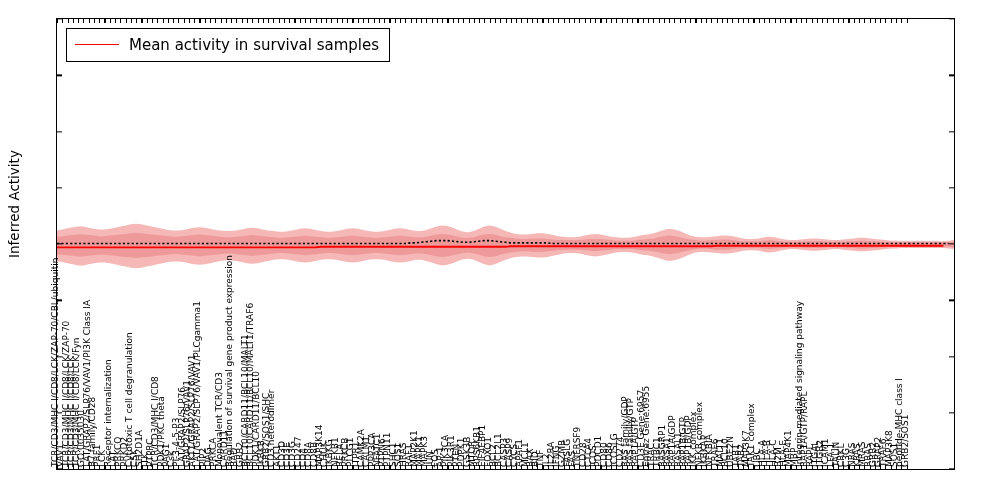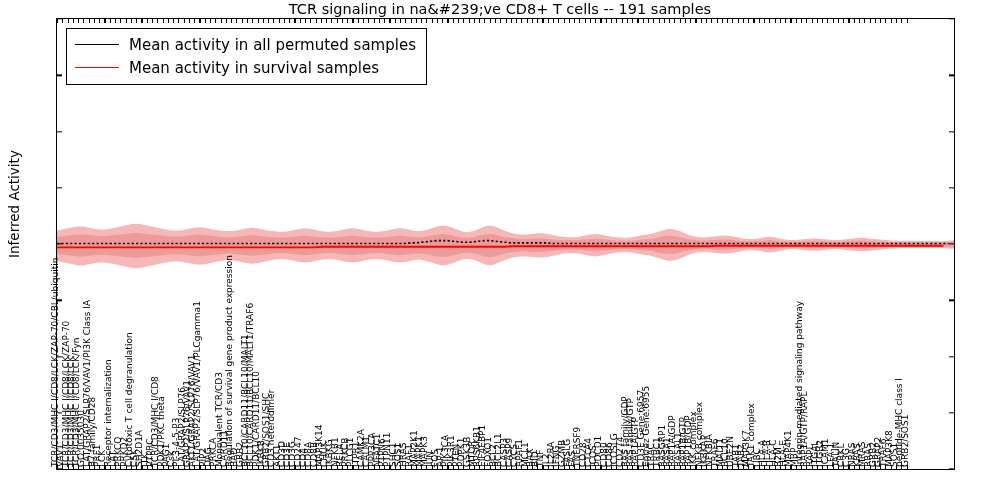--- a/index.html
+++ b/index.html
@@ -42,21 +42,20 @@
   .legrow{display:flex;align-items:center;height:23px;}
   .legline{width:44px;height:0;border-top:1.6px solid #000;margin-right:10px;}
   .legline.red{border-top-color:#ff0000;}
   .legtxt{font-size:15px;white-space:nowrap;}
 </style>
 </head>
 <body>
 
 <div id="root">
 
-  <div class="title">TCR signaling in na&amp;#239;ve CD8+ T cells -- 191 samples</div>
 
   <div class="axes">
     <div class="plot">
       <svg id="plotsvg" viewBox="0 0 899 452" preserveAspectRatio="none">
           <path d="M0.00 223.18 L5.29 223.18 L10.58 223.18 L15.86 223.18 L21.15 223.18 L26.44 223.18 L31.73 223.18 L37.02 223.18 L42.31 223.18 L47.59 223.18 L52.88 223.18 L58.17 223.18 L63.46 223.18 L68.75 223.18 L74.04 223.18 L79.32 223.18 L84.61 223.18 L89.90 223.18 L95.19 223.18 L100.48 223.18 L105.76 223.18 L111.05 223.18 L116.34 223.18 L121.63 223.18 L126.92 223.18 L132.21 223.18 L137.49 223.18 L142.78 223.18 L148.07 223.18 L153.36 223.18 L158.65 223.18 L163.94 223.18 L169.22 223.18 L174.51 223.18 L179.80 223.18 L185.09 223.18 L190.38 223.18 L195.66 223.18 L200.95 223.18 L206.24 223.18 L211.53 223.18 L216.82 223.18 L222.11 223.18 L227.39 223.18 L232.68 223.18 L237.97 223.18 L243.26 223.18 L248.55 223.18 L253.84 223.18 L259.12 223.18 L264.41 223.18 L269.70 223.18 L274.99 223.18 L280.28 223.18 L285.56 223.18 L290.85 223.18 L296.14 223.18 L301.43 223.18 L306.72 223.18 L312.01 223.18 L317.29 223.18 L322.58 223.18 L327.87 223.18 L333.16 223.18 L338.45 223.18 L343.74 223.18 L349.02 223.18 L354.31 222.61 L359.60 222.04 L364.89 221.48 L370.18 220.35 L375.46 219.22 L380.75 218.66 L386.04 218.66 L391.33 219.22 L396.62 219.78 L401.91 220.92 L407.19 221.48 L412.48 221.48 L417.77 220.92 L423.06 219.78 L428.35 218.66 L433.64 218.66 L438.92 219.22 L444.21 220.35 L449.50 221.48 L454.79 222.04 L460.08 222.04 L465.36 222.04 L470.65 222.04 L475.94 222.04 L481.23 222.04 L486.52 222.04 L491.81 222.04 L497.09 222.61 L502.38 222.61 L507.67 222.61 L512.96 222.61 L518.25 222.61 L523.54 222.61 L528.82 222.61 L534.11 222.61 L539.40 222.61 L544.69 222.61 L549.98 222.61 L555.26 222.61 L560.55 222.61 L565.84 222.61 L571.13 222.61 L576.42 222.61 L581.71 222.61 L586.99 222.61 L592.28 222.61 L597.57 222.61 L602.86 222.61 L608.15 222.61 L613.44 222.61 L618.72 222.61 L624.01 222.61 L629.30 222.61 L634.59 222.61 L639.88 222.61 L645.16 222.61 L650.45 222.61 L655.74 222.61 L661.03 222.61 L666.32 222.61 L671.61 222.61 L676.89 222.61 L682.18 222.61 L687.47 222.61 L692.76 222.61 L698.05 222.61 L703.34 222.61 L708.62 222.61 L713.91 222.61 L719.20 222.61 L724.49 222.61 L729.78 222.61 L735.06 222.61 L740.35 222.61 L745.64 222.61 L750.93 222.61 L756.22 222.61 L761.51 222.61 L766.79 222.61 L772.08 222.61 L777.37 222.61 L782.66 222.61 L787.95 222.61 L793.24 222.61 L798.52 222.61 L803.81 222.61 L809.10 222.61 L814.39 222.61 L819.68 222.61 L824.96 222.61 L830.25 222.61 L835.54 222.61 L840.83 222.61 L846.12 222.61 L851.41 222.61 L856.69 222.61 L861.98 222.61 L867.27 222.61 L872.56 222.61 L877.85 222.61 L883.14 222.61 L883.14 228.82 L877.85 228.82 L872.56 228.82 L867.27 228.82 L861.98 228.82 L856.69 228.82 L851.41 228.82 L846.12 228.82 L840.83 228.82 L835.54 228.82 L830.25 228.82 L824.96 228.82 L819.68 228.82 L814.39 228.82 L809.10 228.82 L803.81 228.82 L798.52 228.82 L793.24 228.82 L787.95 228.82 L782.66 228.82 L777.37 228.82 L772.08 228.82 L766.79 228.82 L761.51 228.82 L756.22 228.82 L750.93 228.82 L745.64 228.82 L740.35 228.82 L735.06 228.82 L729.78 228.82 L724.49 228.82 L719.20 228.82 L713.91 228.82 L708.62 228.82 L703.34 228.82 L698.05 228.82 L692.76 228.82 L687.47 228.82 L682.18 228.82 L676.89 228.82 L671.61 228.82 L666.32 228.82 L661.03 228.82 L655.74 228.82 L650.45 228.82 L645.16 228.82 L639.88 228.82 L634.59 228.82 L629.30 228.82 L624.01 228.82 L618.72 228.82 L613.44 228.82 L608.15 228.82 L602.86 228.82 L597.57 228.82 L592.28 228.82 L586.99 228.82 L581.71 228.82 L576.42 228.82 L571.13 228.82 L565.84 228.82 L560.55 228.82 L555.26 228.82 L549.98 228.82 L544.69 228.82 L539.40 228.82 L534.11 228.82 L528.82 228.82 L523.54 228.82 L518.25 228.82 L512.96 228.82 L507.67 228.82 L502.38 228.82 L497.09 228.82 L491.81 228.82 L486.52 228.82 L481.23 228.82 L475.94 228.82 L470.65 228.82 L465.36 228.82 L460.08 228.82 L454.79 228.82 L449.50 228.82 L444.21 229.39 L438.92 229.95 L433.64 230.52 L428.35 230.52 L423.06 229.95 L417.77 229.39 L412.48 228.82 L407.19 228.82 L401.91 229.39 L396.62 229.95 L391.33 230.52 L386.04 230.52 L380.75 230.52 L375.46 229.95 L370.18 229.39 L364.89 228.82 L359.60 228.82 L354.31 228.82 L349.02 228.82 L343.74 228.82 L338.45 228.82 L333.16 228.82 L327.87 228.82 L322.58 228.82 L317.29 228.82 L312.01 228.82 L306.72 228.82 L301.43 228.82 L296.14 228.82 L290.85 228.82 L285.56 228.82 L280.28 228.82 L274.99 228.82 L269.70 228.82 L264.41 228.82 L259.12 228.82 L253.84 228.82 L248.55 228.82 L243.26 228.82 L237.97 228.82 L232.68 228.82 L227.39 228.82 L222.11 228.82 L216.82 228.82 L211.53 228.82 L206.24 228.82 L200.95 228.82 L195.66 228.82 L190.38 228.82 L185.09 228.82 L179.80 228.82 L174.51 228.82 L169.22 228.82 L163.94 228.82 L158.65 228.82 L153.36 228.82 L148.07 228.82 L142.78 228.82 L137.49 228.82 L132.21 228.82 L126.92 228.82 L121.63 228.82 L116.34 228.82 L111.05 228.82 L105.76 228.82 L100.48 228.82 L95.19 228.82 L89.90 228.82 L84.61 228.82 L79.32 228.82 L74.04 228.82 L68.75 228.82 L63.46 228.82 L58.17 228.82 L52.88 228.82 L47.59 228.82 L42.31 228.82 L37.02 228.82 L31.73 228.82 L26.44 228.82 L21.15 228.82 L15.86 228.82 L10.58 228.82 L5.29 228.82 L0.00 228.82 Z" fill="#d8d8d8" stroke="none"></path>
           <path d="M0.00 212.44 L5.29 211.31 L10.58 210.18 L15.86 209.05 L21.15 208.49 L26.44 208.49 L31.73 209.62 L37.02 210.75 L42.31 211.31 L47.59 211.31 L52.88 210.75 L58.17 209.62 L63.46 208.49 L68.75 207.35 L74.04 206.23 L79.32 205.66 L84.61 206.23 L89.90 207.35 L95.19 208.49 L100.48 209.62 L105.76 210.75 L111.05 211.88 L116.34 212.44 L121.63 212.44 L126.92 211.88 L132.21 210.75 L137.49 209.62 L142.78 209.05 L148.07 209.62 L153.36 210.75 L158.65 211.88 L163.94 212.44 L169.22 213.00 L174.51 213.00 L179.80 212.44 L185.09 211.31 L190.38 210.18 L195.66 209.62 L200.95 210.18 L206.24 211.31 L211.53 212.44 L216.82 213.00 L222.11 213.57 L227.39 213.57 L232.68 213.00 L237.97 211.88 L243.26 210.75 L248.55 210.18 L253.84 210.75 L259.12 211.88 L264.41 213.00 L269.70 213.57 L274.99 213.57 L280.28 213.00 L285.56 211.88 L290.85 210.75 L296.14 210.18 L301.43 210.75 L306.72 211.88 L312.01 213.00 L317.29 213.57 L322.58 213.57 L327.87 213.00 L333.16 211.88 L338.45 210.75 L343.74 210.18 L349.02 210.75 L354.31 211.88 L359.60 213.00 L364.89 213.00 L370.18 211.88 L375.46 210.18 L380.75 208.49 L386.04 207.35 L391.33 207.92 L396.62 209.62 L401.91 211.88 L407.19 213.57 L412.48 214.13 L417.77 213.00 L423.06 210.75 L428.35 208.49 L433.64 207.35 L438.92 208.49 L444.21 210.75 L449.50 213.00 L454.79 214.70 L460.08 215.83 L465.36 216.40 L470.65 216.40 L475.94 215.83 L481.23 215.26 L486.52 215.26 L491.81 215.83 L497.09 216.96 L502.38 218.09 L507.67 218.66 L512.96 219.22 L518.25 219.22 L523.54 218.66 L528.82 217.52 L534.11 216.40 L539.40 215.83 L544.69 216.40 L549.98 217.52 L555.26 218.66 L560.55 219.22 L565.84 219.78 L571.13 219.78 L576.42 219.22 L581.71 218.09 L586.99 216.96 L592.28 216.40 L597.57 215.26 L602.86 213.57 L608.15 211.88 L613.44 210.75 L618.72 211.31 L624.01 213.00 L629.30 215.26 L634.59 217.52 L639.88 218.66 L645.16 219.22 L650.45 219.22 L655.74 218.66 L661.03 218.09 L666.32 217.52 L671.61 217.52 L676.89 218.09 L682.18 219.22 L687.47 220.35 L692.76 220.92 L698.05 220.92 L703.34 220.35 L708.62 219.22 L713.91 218.66 L719.20 219.22 L724.49 220.35 L729.78 221.48 L735.06 222.04 L740.35 222.04 L745.64 221.48 L750.93 220.92 L756.22 220.35 L761.51 220.35 L766.79 220.92 L772.08 221.48 L777.37 222.04 L782.66 222.04 L787.95 221.48 L793.24 220.92 L798.52 220.35 L803.81 219.78 L809.10 219.78 L814.39 220.35 L819.68 220.92 L824.96 221.48 L830.25 222.04 L835.54 222.61 L840.83 222.61 L846.12 223.18 L851.41 223.18 L856.69 223.18 L861.98 223.18 L867.27 223.18 L872.56 223.18 L877.85 223.18 L883.14 223.18 L888.42 223.18 L893.71 222.61 L899.00 222.04 L899.00 231.08 L893.71 230.52 L888.42 229.95 L883.14 229.95 L877.85 229.95 L872.56 229.95 L867.27 229.95 L861.98 229.95 L856.69 229.95 L851.41 229.95 L846.12 229.95 L840.83 230.52 L835.54 230.52 L830.25 231.08 L824.96 231.65 L819.68 232.22 L814.39 232.78 L809.10 233.34 L803.81 233.34 L798.52 232.78 L793.24 232.22 L787.95 231.65 L782.66 231.08 L777.37 231.08 L772.08 231.65 L766.79 232.22 L761.51 232.78 L756.22 232.78 L750.93 232.22 L745.64 231.65 L740.35 231.08 L735.06 231.08 L729.78 231.65 L724.49 232.78 L719.20 233.91 L713.91 234.47 L708.62 233.91 L703.34 232.78 L698.05 232.22 L692.76 232.22 L687.47 232.78 L682.18 233.91 L676.89 235.04 L671.61 235.60 L666.32 235.60 L661.03 235.04 L655.74 234.47 L650.45 233.91 L645.16 233.91 L639.88 234.47 L634.59 236.17 L629.30 238.43 L624.01 240.69 L618.72 242.38 L613.44 242.95 L608.15 241.82 L602.86 240.13 L597.57 238.43 L592.28 237.30 L586.99 236.73 L581.71 235.60 L576.42 234.47 L571.13 233.91 L565.84 233.91 L560.55 234.47 L555.26 235.60 L549.98 236.73 L544.69 237.87 L539.40 238.43 L534.11 237.87 L528.82 236.73 L523.54 235.60 L518.25 235.04 L512.96 235.04 L507.67 235.60 L502.38 236.73 L497.09 237.87 L491.81 239.00 L486.52 239.56 L481.23 239.56 L475.94 239.00 L470.65 238.43 L465.36 238.43 L460.08 239.00 L454.79 240.13 L449.50 241.82 L444.21 244.08 L438.92 246.34 L433.64 247.47 L428.35 246.34 L423.06 244.08 L417.77 241.82 L412.48 240.69 L407.19 241.25 L401.91 242.95 L396.62 245.21 L391.33 246.91 L386.04 247.47 L380.75 246.34 L375.46 244.65 L370.18 242.95 L364.89 241.82 L359.60 241.82 L354.31 242.95 L349.02 244.08 L343.74 244.65 L338.45 244.08 L333.16 242.95 L327.87 241.82 L322.58 241.25 L317.29 241.25 L312.01 241.82 L306.72 242.95 L301.43 244.08 L296.14 244.65 L290.85 244.08 L285.56 242.95 L280.28 241.82 L274.99 241.25 L269.70 241.25 L264.41 241.82 L259.12 242.95 L253.84 244.08 L248.55 244.65 L243.26 244.08 L237.97 242.95 L232.68 241.82 L227.39 241.25 L222.11 241.25 L216.82 241.82 L211.53 242.95 L206.24 244.08 L200.95 245.21 L195.66 245.78 L190.38 245.21 L185.09 244.08 L179.80 242.95 L174.51 242.38 L169.22 242.38 L163.94 242.95 L158.65 244.08 L153.36 245.21 L148.07 246.34 L142.78 246.91 L137.49 246.34 L132.21 245.21 L126.92 244.08 L121.63 243.52 L116.34 243.52 L111.05 244.08 L105.76 245.21 L100.48 246.34 L95.19 247.47 L89.90 248.60 L84.61 249.73 L79.32 250.30 L74.04 249.73 L68.75 248.60 L63.46 247.47 L58.17 246.34 L52.88 245.21 L47.59 244.65 L42.31 244.65 L37.02 245.21 L31.73 246.34 L26.44 247.47 L21.15 247.47 L15.86 246.34 L10.58 245.21 L5.29 244.08 L0.00 242.95 Z" fill="#f6b7b7" stroke="none"></path>
           <path d="M0.00 218.66 L5.29 218.09 L10.58 217.52 L15.86 216.96 L21.15 216.40 L26.44 216.40 L31.73 216.96 L37.02 217.52 L42.31 218.09 L47.59 218.09 L52.88 217.52 L58.17 216.96 L63.46 216.40 L68.75 215.83 L74.04 215.26 L79.32 214.70 L84.61 215.26 L89.90 215.83 L95.19 216.40 L100.48 216.96 L105.76 217.52 L111.05 218.09 L116.34 218.66 L121.63 218.66 L126.92 218.09 L132.21 217.52 L137.49 216.96 L142.78 216.40 L148.07 216.96 L153.36 217.52 L158.65 218.09 L163.94 218.66 L169.22 219.22 L174.51 219.22 L179.80 218.66 L185.09 218.09 L190.38 217.52 L195.66 216.96 L200.95 217.52 L206.24 218.09 L211.53 218.66 L216.82 219.22 L222.11 219.78 L227.39 219.78 L232.68 219.22 L237.97 218.66 L243.26 218.09 L248.55 217.52 L253.84 218.09 L259.12 218.66 L264.41 219.22 L269.70 219.78 L274.99 219.78 L280.28 219.22 L285.56 218.66 L290.85 218.09 L296.14 217.52 L301.43 218.09 L306.72 218.66 L312.01 219.22 L317.29 219.78 L322.58 219.78 L327.87 219.22 L333.16 218.66 L338.45 218.09 L343.74 217.52 L349.02 218.09 L354.31 218.66 L359.60 219.22 L364.89 219.22 L370.18 218.66 L375.46 217.52 L380.75 216.40 L386.04 215.83 L391.33 216.40 L396.62 217.52 L401.91 218.66 L407.19 219.78 L412.48 219.78 L417.77 219.22 L423.06 217.52 L428.35 216.40 L433.64 215.83 L438.92 216.40 L444.21 218.09 L449.50 219.22 L454.79 219.78 L460.08 220.35 L465.36 220.92 L470.65 220.92 L475.94 220.35 L481.23 220.35 L486.52 220.35 L491.81 220.92 L497.09 221.48 L502.38 222.04 L507.67 222.04 L512.96 222.04 L518.25 222.04 L523.54 222.04 L528.82 221.48 L534.11 220.92 L539.40 220.92 L544.69 220.92 L549.98 221.48 L555.26 222.04 L560.55 222.61 L565.84 222.61 L571.13 222.61 L576.42 222.61 L581.71 222.04 L586.99 221.48 L592.28 220.92 L597.57 220.35 L602.86 219.22 L608.15 218.09 L613.44 217.52 L618.72 218.09 L624.01 219.22 L629.30 220.35 L634.59 221.48 L639.88 222.04 L645.16 222.61 L650.45 222.61 L655.74 222.04 L661.03 222.04 L666.32 221.48 L671.61 221.48 L676.89 222.04 L682.18 222.61 L687.47 223.18 L692.76 223.18 L698.05 223.18 L703.34 223.18 L708.62 222.61 L713.91 222.04 L719.20 222.61 L724.49 223.18 L729.78 223.74 L735.06 223.74 L740.35 223.74 L745.64 223.74 L750.93 223.18 L756.22 223.18 L761.51 223.18 L766.79 223.18 L772.08 223.74 L777.37 223.74 L782.66 223.74 L787.95 223.74 L793.24 223.18 L798.52 223.18 L803.81 222.61 L809.10 222.61 L814.39 223.18 L819.68 223.18 L824.96 223.74 L830.25 223.74 L835.54 224.30 L840.83 224.30 L846.12 224.30 L851.41 224.30 L856.69 224.30 L861.98 224.30 L867.27 224.30 L872.56 224.30 L877.85 224.30 L883.14 224.30 L888.42 224.30 L893.71 224.30 L899.00 223.74 L899.00 229.39 L893.71 228.82 L888.42 228.82 L883.14 228.82 L877.85 228.82 L872.56 228.82 L867.27 228.82 L861.98 228.82 L856.69 228.82 L851.41 228.82 L846.12 228.82 L840.83 228.82 L835.54 228.82 L830.25 229.39 L824.96 229.39 L819.68 229.95 L814.39 229.95 L809.10 230.52 L803.81 230.52 L798.52 229.95 L793.24 229.95 L787.95 229.39 L782.66 229.39 L777.37 229.39 L772.08 229.39 L766.79 229.95 L761.51 229.95 L756.22 229.95 L750.93 229.95 L745.64 229.39 L740.35 229.39 L735.06 229.39 L729.78 229.39 L724.49 229.95 L719.20 230.52 L713.91 231.08 L708.62 230.52 L703.34 229.95 L698.05 229.95 L692.76 229.95 L687.47 229.95 L682.18 230.52 L676.89 231.08 L671.61 231.65 L666.32 231.65 L661.03 231.65 L655.74 231.08 L650.45 230.52 L645.16 230.52 L639.88 231.08 L634.59 232.22 L629.30 233.34 L624.01 234.47 L618.72 235.60 L613.44 236.17 L608.15 235.60 L602.86 234.47 L597.57 233.34 L592.28 232.78 L586.99 232.22 L581.71 231.65 L576.42 231.08 L571.13 231.08 L565.84 231.08 L560.55 231.08 L555.26 231.65 L549.98 232.22 L544.69 232.78 L539.40 233.34 L534.11 232.78 L528.82 232.22 L523.54 231.65 L518.25 231.65 L512.96 231.65 L507.67 231.65 L502.38 232.22 L497.09 232.78 L491.81 233.34 L486.52 233.91 L481.23 233.91 L475.94 233.91 L470.65 233.34 L465.36 233.34 L460.08 233.91 L454.79 234.47 L449.50 235.60 L444.21 236.73 L438.92 238.43 L433.64 239.00 L428.35 238.43 L423.06 236.73 L417.77 235.60 L412.48 234.47 L407.19 235.04 L401.91 236.17 L396.62 237.30 L391.33 238.43 L386.04 239.00 L380.75 238.43 L375.46 237.30 L370.18 236.17 L364.89 235.60 L359.60 235.60 L354.31 236.17 L349.02 236.73 L343.74 237.30 L338.45 236.73 L333.16 236.17 L327.87 235.60 L322.58 235.04 L317.29 235.04 L312.01 235.60 L306.72 236.17 L301.43 236.73 L296.14 237.30 L290.85 236.73 L285.56 236.17 L280.28 235.60 L274.99 235.04 L269.70 235.04 L264.41 235.60 L259.12 236.17 L253.84 236.73 L248.55 237.30 L243.26 236.73 L237.97 236.17 L232.68 235.60 L227.39 235.04 L222.11 235.04 L216.82 235.60 L211.53 236.17 L206.24 236.73 L200.95 237.30 L195.66 237.87 L190.38 237.30 L185.09 236.73 L179.80 236.17 L174.51 235.60 L169.22 235.60 L163.94 236.17 L158.65 236.73 L153.36 237.30 L148.07 237.87 L142.78 238.43 L137.49 237.87 L132.21 237.30 L126.92 236.73 L121.63 236.17 L116.34 236.17 L111.05 236.73 L105.76 237.30 L100.48 237.87 L95.19 238.43 L89.90 239.00 L84.61 239.56 L79.32 240.13 L74.04 239.56 L68.75 239.00 L63.46 238.43 L58.17 237.87 L52.88 237.30 L47.59 236.73 L42.31 236.73 L37.02 237.30 L31.73 237.87 L26.44 238.43 L21.15 238.43 L15.86 237.87 L10.58 237.30 L5.29 236.73 L0.00 236.17 Z" fill="#ef9a9a" stroke="none"></path>
           <path d="M0.00 225.44 L5.29 225.44 L10.58 225.44 L15.86 225.44 L21.15 225.44 L26.44 225.44 L31.73 225.44 L37.02 225.44 L42.31 225.44 L47.59 225.44 L52.88 225.44 L58.17 225.44 L63.46 225.44 L68.75 225.44 L74.04 225.44 L79.32 225.44 L84.61 225.44 L89.90 225.44 L95.19 225.44 L100.48 225.44 L105.76 225.44 L111.05 225.44 L116.34 225.44 L121.63 225.44 L126.92 225.44 L132.21 225.44 L137.49 225.44 L142.78 225.44 L148.07 225.44 L153.36 225.44 L158.65 225.44 L163.94 225.44 L169.22 225.44 L174.51 225.44 L179.80 225.44 L185.09 225.44 L190.38 225.44 L195.66 225.44 L200.95 225.44 L206.24 225.44 L211.53 225.44 L216.82 225.44 L222.11 225.44 L227.39 225.44 L232.68 225.44 L237.97 225.44 L243.26 225.44 L248.55 225.44 L253.84 225.44 L259.12 225.44 L264.41 225.44 L269.70 225.44 L274.99 225.44 L280.28 225.44 L285.56 225.44 L290.85 225.44 L296.14 225.44 L301.43 225.44 L306.72 225.44 L312.01 225.44 L317.29 225.44 L322.58 225.44 L327.87 225.44 L333.16 225.44 L338.45 225.44 L343.74 225.44 L349.02 225.44 L354.31 224.87 L359.60 224.87 L364.89 224.30 L370.18 223.74 L375.46 223.18 L380.75 222.61 L386.04 222.61 L391.33 222.61 L396.62 223.18 L401.91 223.74 L407.19 224.30 L412.48 224.30 L417.77 223.74 L423.06 223.18 L428.35 222.61 L433.64 222.61 L438.92 223.18 L444.21 223.74 L449.50 224.30 L454.79 224.87 L460.08 224.87 L465.36 224.87 L470.65 224.87 L475.94 224.87 L481.23 224.87 L486.52 224.87 L491.81 224.87 L497.09 225.44 L502.38 225.44 L507.67 225.44 L512.96 225.44 L518.25 225.44 L523.54 225.44 L528.82 225.44 L534.11 225.44 L539.40 225.44 L544.69 225.44 L549.98 225.44 L555.26 225.44 L560.55 225.44 L565.84 225.44 L571.13 225.44 L576.42 225.44 L581.71 225.44 L586.99 225.44 L592.28 225.44 L597.57 225.44 L602.86 225.44 L608.15 225.44 L613.44 225.44 L618.72 225.44 L624.01 225.44 L629.30 225.44 L634.59 225.44 L639.88 225.44 L645.16 225.44 L650.45 225.44 L655.74 225.44 L661.03 225.44 L666.32 225.44 L671.61 225.44 L676.89 225.44 L682.18 225.44 L687.47 225.44 L692.76 225.44 L698.05 225.44 L703.34 225.44 L708.62 225.44 L713.91 225.44 L719.20 225.44 L724.49 225.44 L729.78 225.44 L735.06 225.44 L740.35 225.44 L745.64 225.44 L750.93 225.44 L756.22 225.44 L761.51 225.44 L766.79 225.44 L772.08 225.44 L777.37 225.44 L782.66 225.44 L787.95 225.44 L793.24 225.44 L798.52 225.44 L803.81 225.44 L809.10 225.44 L814.39 225.44 L819.68 225.44 L824.96 225.44 L830.25 225.44 L835.54 225.44 L840.83 225.44 L846.12 225.44 L851.41 225.44 L856.69 225.44 L861.98 225.44 L867.27 225.44 L872.56 225.44 L877.85 225.44 L883.14 225.44 L888.42 225.44 L893.71 225.44 " fill="none" stroke="#000000" stroke-width="1.6" stroke-dasharray="2.2 2.2"></path>
           <path d="M0.00 229.39 L5.29 229.39 L10.58 229.39 L15.86 229.39 L21.15 229.39 L26.44 229.39 L31.73 229.39 L37.02 229.39 L42.31 229.39 L47.59 229.39 L52.88 229.39 L58.17 229.39 L63.46 229.39 L68.75 229.39 L74.04 229.39 L79.32 229.39 L84.61 229.39 L89.90 229.39 L95.19 229.39 L100.48 229.39 L105.76 229.39 L111.05 229.39 L116.34 229.39 L121.63 229.39 L126.92 229.39 L132.21 229.39 L137.49 229.39 L142.78 229.39 L148.07 229.39 L153.36 229.39 L158.65 229.39 L163.94 229.39 L169.22 229.39 L174.51 229.39 L179.80 229.39 L185.09 229.39 L190.38 229.39 L195.66 229.39 L200.95 229.39 L206.24 229.39 L211.53 229.39 L216.82 229.39 L222.11 229.39 L227.39 229.39 L232.68 229.39 L237.97 229.39 L243.26 229.39 L248.55 229.39 L253.84 229.39 L259.12 229.39 L264.41 228.82 L269.70 228.82 L274.99 228.82 L280.28 228.82 L285.56 228.82 L290.85 228.82 L296.14 228.82 L301.43 228.82 L306.72 228.82 L312.01 228.82 L317.29 228.82 L322.58 228.82 L327.87 228.82 L333.16 228.82 L338.45 228.82 L343.74 228.82 L349.02 228.82 L354.31 228.82 L359.60 228.82 L364.89 228.82 L370.18 228.82 L375.46 228.82 L380.75 228.82 L386.04 228.82 L391.33 228.82 L396.62 228.82 L401.91 228.82 L407.19 228.82 L412.48 228.82 L417.77 228.82 L423.06 228.82 L428.35 228.82 L433.64 228.82 L438.92 228.82 L444.21 228.82 L449.50 228.82 L454.79 228.26 L460.08 228.26 L465.36 228.26 L470.65 228.26 L475.94 228.26 L481.23 228.26 L486.52 228.26 L491.81 228.26 L497.09 228.26 L502.38 228.26 L507.67 228.26 L512.96 228.26 L518.25 228.26 L523.54 228.26 L528.82 228.26 L534.11 228.26 L539.40 228.26 L544.69 228.26 L549.98 228.26 L555.26 228.26 L560.55 228.26 L565.84 228.26 L571.13 228.26 L576.42 228.26 L581.71 228.26 L586.99 228.26 L592.28 228.26 L597.57 228.26 L602.86 228.26 L608.15 228.26 L613.44 228.26 L618.72 228.26 L624.01 228.26 L629.30 228.26 L634.59 228.26 L639.88 228.26 L645.16 228.26 L650.45 228.26 L655.74 228.26 L661.03 227.69 L666.32 227.69 L671.61 227.69 L676.89 227.69 L682.18 227.69 L687.47 227.69 L692.76 227.69 L698.05 227.69 L703.34 227.69 L708.62 227.69 L713.91 227.69 L719.20 227.69 L724.49 227.69 L729.78 227.69 L735.06 227.69 L740.35 227.69 L745.64 227.69 L750.93 227.69 L756.22 227.69 L761.51 227.69 L766.79 227.69 L772.08 227.69 L777.37 227.69 L782.66 227.69 L787.95 227.69 L793.24 227.69 L798.52 227.69 L803.81 227.69 L809.10 227.69 L814.39 227.69 L819.68 227.69 L824.96 227.69 L830.25 227.69 L835.54 227.69 L840.83 227.69 L846.12 227.69 L851.41 227.69 L856.69 227.69 L861.98 227.69 L867.27 227.69 L872.56 227.69 L877.85 227.69 L883.14 227.69 L888.42 227.69 " fill="none" stroke="#ff0000" stroke-width="1.9"></path>
         </svg>
@@ -567,24 +566,20 @@
         <div class="xtlabel" style="left: calc(91.7647% + 3px);">GRAP2</div>
         <div class="xtlabel" style="left: calc(92.3529% + 3px);">TRAF6</div>
         <div class="xtlabel" style="left: calc(92.9412% + 3px);">MAP3K8</div>
         <div class="xtlabel" style="left: calc(93.5294% + 3px);">SOS1</div>
         <div class="xtlabel" style="left: calc(94.1176% + 3px);">peptide-MHC class I</div>
         <div class="xtlabel" style="left: calc(94.7059% + 3px);">GRB2/SOS1</div>
       </div>
 
     <div class="legend">
       <div class="legrow">
-        <span class="legline"></span>
-        <span class="legtxt">Mean activity in all permuted samples</span>
-      </div>
-      <div class="legrow">
         <span class="legline red"></span>
         <span class="legtxt">Mean activity in survival samples</span>
       </div>
     </div>
   </div>
 
   <div class="ylabel">Inferred Activity</div>
 
 </div>
 

